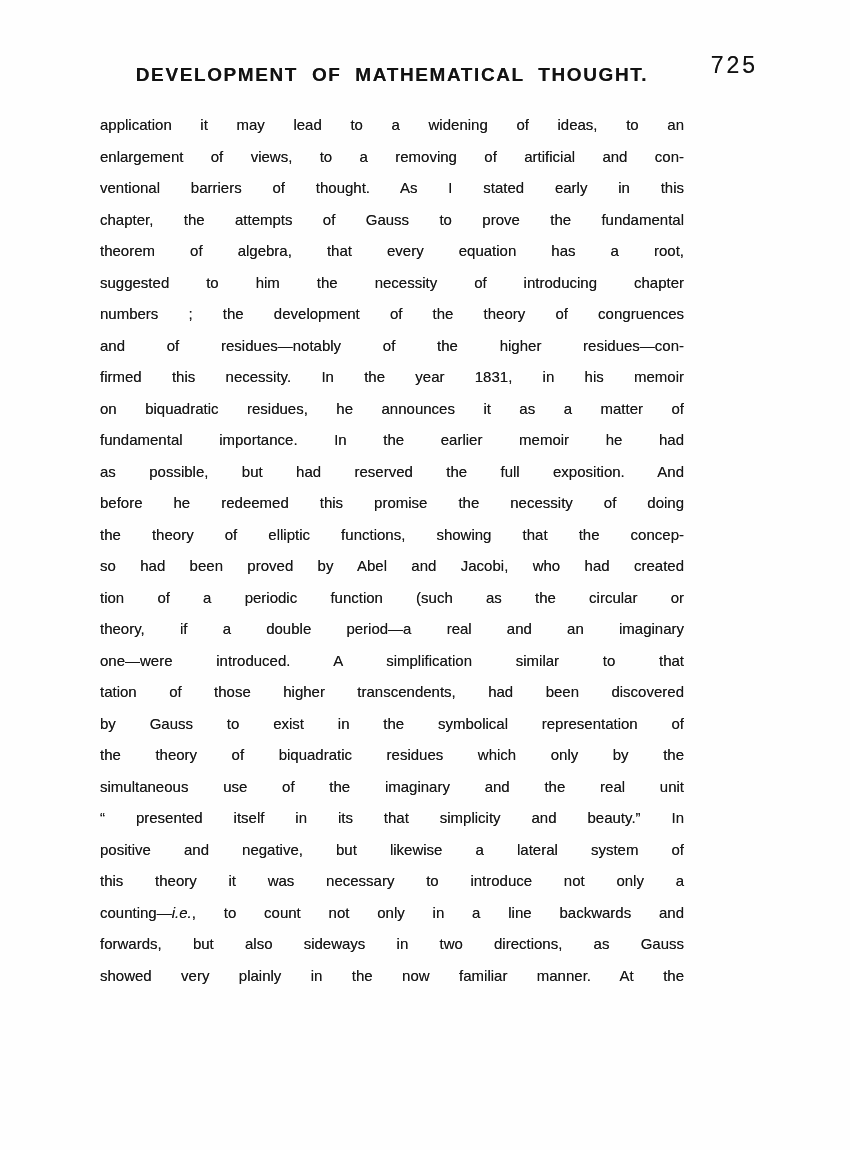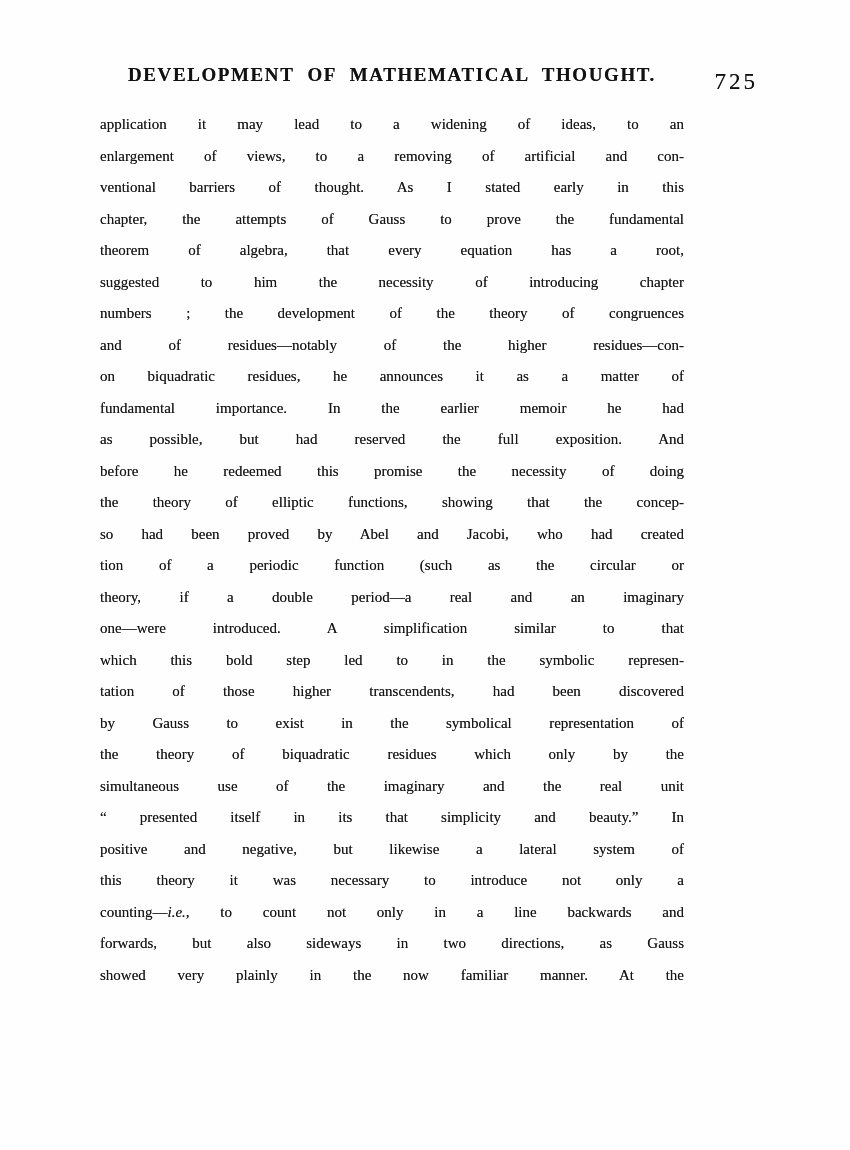--- a/index.html
+++ b/index.html
@@ -7,40 +7,40 @@
     padding: 0;
     background: #e8e8e8;
   }
   .scan-page {
     position: relative;
     width: 850px;
     height: 1150px;
     margin: 0 auto;
     background: #fefefe;
     overflow: hidden;
-    font-family: Liberation Serif, serif;
+    font-family: Liberation Sans, sans-serif;
     color: #161616;
   }
   .running-head {
     position: absolute;
     top: 64px;
     left: 100px;
     width: 584px;
     text-align: center;
     font-weight: bold;
     font-size: 19px;
     letter-spacing: 1.6px;
     word-spacing: 7px;
     white-space: nowrap;
     color: #121212;
     text-shadow: 0 0 0.5px rgba(0,0,0,0.65);
   }
   .folio {
     position: absolute;
-    top: 69px;
+    top: 52px;
     right: 92px;
     font-size: 23px;
     letter-spacing: 3px;
     color: #121212;
     text-shadow: 0 0 0.5px rgba(0,0,0,0.6);
   }
   .page-body {
     position: absolute;
     top: 109px;
     left: 100px;
@@ -79,20 +79,21 @@
       <div class="text-line">chapter, the attempts of Gauss to prove the fundamental</div>
 
       <div class="text-line">theorem of algebra, that every equation has a root,</div>
 
       <div class="text-line">suggested to him the necessity of introducing chapter</div>
 
       <div class="text-line">numbers ; the development of the theory of congruences</div>
 
       <div class="text-line">and of residues—notably of the higher residues—con-</div>
 
+      <div class="text-line">firmed this necessity.  In the year 1831, in his memoir</div>
 
       <div class="text-line">on biquadratic residues, he announces it as a matter of</div>
 
       <div class="text-line">fundamental importance.  In the earlier memoir he had</div>
 
 
       <div class="text-line">as possible, but had reserved the full exposition.  And</div>
 
       <div class="text-line">before he redeemed this promise the necessity of doing</div>
 
@@ -100,21 +101,20 @@
 
       <div class="text-line">so had been proved by Abel and Jacobi, who had created</div>
 
       <div class="text-line">tion of a periodic function (such as the circular or</div>
 
 
       <div class="text-line">theory, if a double period—a real and an imaginary</div>
 
       <div class="text-line">one—were introduced.  A simplification similar to that</div>
 
-      <div class="text-line">which this bold step led to in the symbolic represen-</div>
 
       <div class="text-line">tation of those higher transcendents, had been discovered</div>
 
       <div class="text-line">by Gauss to exist in the symbolical representation of</div>
 
       <div class="text-line">the theory of biquadratic residues which only by the</div>
 
       <div class="text-line">simultaneous use of the imaginary and the real unit</div>
 
       <div class="text-line">“ presented itself in its that simplicity and beauty.”  In</div>

